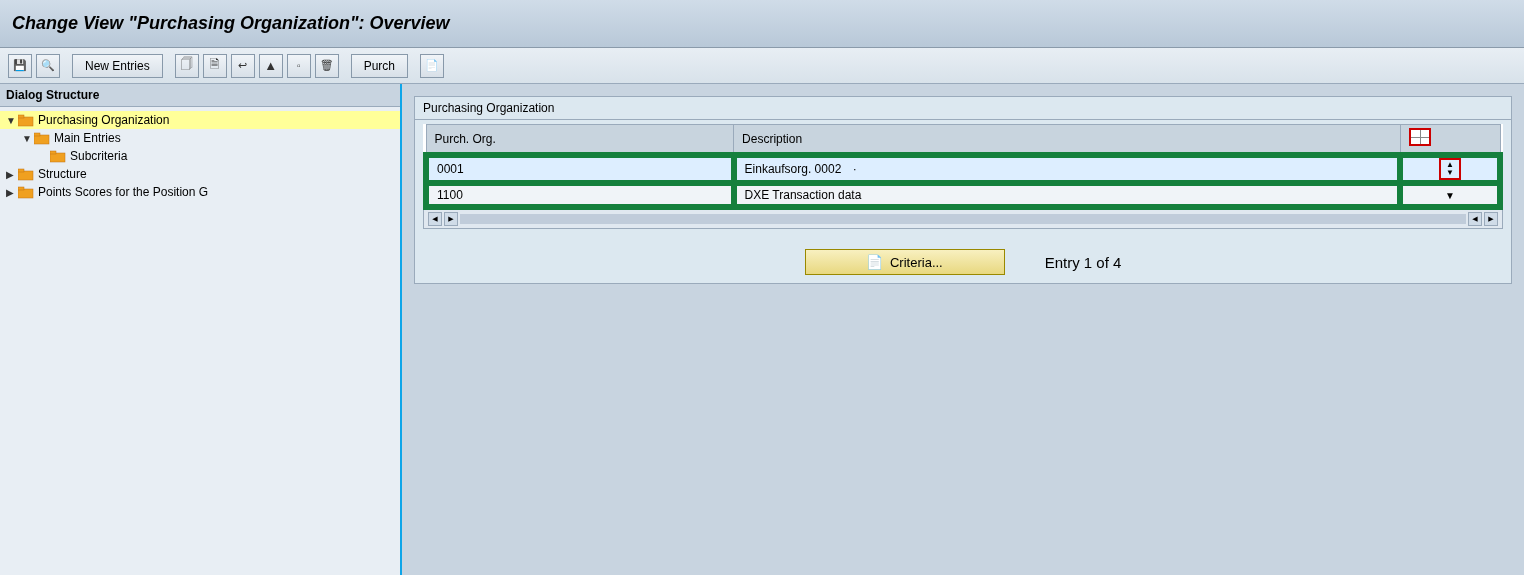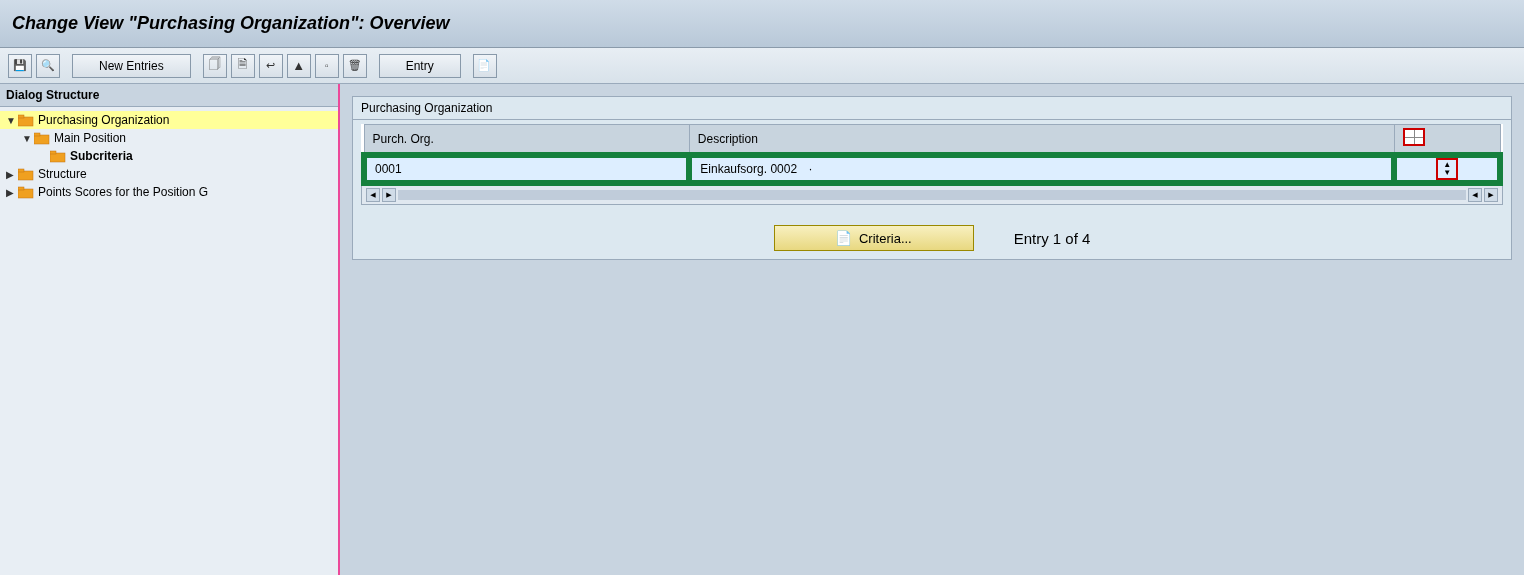--- a/index.html
+++ b/index.html
@@ -47,43 +47,43 @@
       background: linear-gradient(to bottom, #f0f4f8, #d8e0e8);
       border: 1px solid #8899aa;
       cursor: pointer;
       font-size: 11px;
       color: #333;
     }
     .toolbar-text-btn {
       display: inline-flex;
       align-items: center;
       justify-content: center;
-      padding: 2px 26px;
+      padding: 2px 12px;
       height: 24px;
       background: linear-gradient(to bottom, #f0f4f8, #d8e0e8);
       border: 1px solid #8899aa;
       cursor: pointer;
       font-size: 12px;
       color: #000;
     }
     .toolbar-separator {
       width: 4px;
     }
 
     
     .main-layout {
       display: flex;
       height: calc(575px - 48px - 36px);
     }
 
     
     .left-panel {
-      width: 340px;
+      width: 402px;
       background: #e8eef4;
-      border-right: 2px solid #ec4899;
+      border-right: 2px solid #0ea5e9;
       overflow: hidden;
     }
     .left-panel-header {
       background: #c8d4e0;
       padding: 4px 6px;
       font-weight: bold;
       font-size: 12px;
       border-bottom: 1px solid #9aaabb;
     }
     .tree-container {
@@ -95,21 +95,21 @@
       padding: 2px 6px;
       cursor: pointer;
       font-size: 12px;
       color: #000;
     }
     .tree-item.selected {
       background: #ffff99;
     }
     .tree-item.level-0 { padding-left: 6px; }
     .tree-item.level-1 { padding-left: 22px; }
-    .tree-item.level-2 { padding-left: 38px; font-weight: bold; }
+    .tree-item.level-2 { padding-left: 38px; }
     .tree-arrow {
       font-size: 10px;
       margin-right: 2px;
       color: #333;
       width: 10px;
     }
     .folder-icon {
       width: 16px;
       height: 14px;
       display: inline-block;
@@ -262,21 +262,21 @@
   <button class="toolbar-btn" title="Refresh">
     <span style="font-size:13px;">▲</span>
   </button>
   <button class="toolbar-btn" title="Select">
     <span style="font-size:10px;">▫</span>
   </button>
   <button class="toolbar-btn" title="Delete">
     <span style="font-size:11px;">🗑</span>
   </button>
   <div class="toolbar-separator"></div>
-  <button class="toolbar-text-btn">Entry</button>
+  <button class="toolbar-text-btn">Purch</button>
   <div class="toolbar-separator"></div>
   <button class="toolbar-btn" title="Export">
     <span style="font-size:11px;">📄</span>
   </button>
 </div>
 
 <div class="main-layout">
 
   <div class="left-panel">
     <div class="left-panel-header">Dialog Structure</div>
@@ -294,21 +294,21 @@
       </div>
 
       <div class="tree-item level-1">
         <span class="tree-arrow">▼</span>
         <span class="folder-icon">
           <svg viewBox="0 0 16 14" fill="none" xmlns="http://www.w3.org/2000/svg">
             <rect x="0" y="4" width="15" height="9" fill="#f0a020" stroke="#c07010" stroke-width="0.5"></rect>
             <rect x="0" y="2" width="6" height="3" fill="#f0a020" stroke="#c07010" stroke-width="0.5"></rect>
           </svg>
         </span>
-        <span>Main Position</span>
+        <span>Main Entries</span>
       </div>
 
       <div class="tree-item level-2">
         <span class="tree-arrow" style="visibility:hidden;">▶</span>
         <span class="folder-icon">
           <svg viewBox="0 0 16 14" fill="none" xmlns="http://www.w3.org/2000/svg">
             <rect x="0" y="4" width="15" height="9" fill="#f0a020" stroke="#c07010" stroke-width="0.5"></rect>
             <rect x="0" y="2" width="6" height="3" fill="#f0a020" stroke="#c07010" stroke-width="0.5"></rect>
           </svg>
         </span>
@@ -367,20 +367,31 @@
                 <span>Einkaufsorg. 0002</span>
                 <span style="margin-left:8px;">·</span>
               </td>
               <td style="text-align:center; padding:0;">
                 <div style="display:flex; flex-direction:column; align-items:center; border: 2px solid #cc0000; padding:1px; width:22px; margin:auto;">
                   <div style="cursor:pointer; font-size:8px; line-height:1;">▲</div>
                   <div style="cursor:pointer; font-size:8px; line-height:1;">▼</div>
                 </div>
               </td>
             </tr>
+            <tr>
+              <td>
+                <span>1100</span>
+              </td>
+              <td>
+                <span>DXE Transaction data</span>
+              </td>
+              <td style="text-align:center;">
+                <span style="font-size:10px; cursor:pointer;">▼</span>
+              </td>
+            </tr>
           </tbody>
         </table>
 
         <div style="display:flex; align-items:center; background:#e0e8f0; border:1px solid #9aaabb; border-top:none; padding:2px 4px; gap:2px;">
           <button style="width:14px;height:14px;background:#d0dce8;border:1px solid #9aaabb;font-size:7px;cursor:pointer;padding:0;display:flex;align-items:center;justify-content:center;">◀</button>
           <button style="width:14px;height:14px;background:#d0dce8;border:1px solid #9aaabb;font-size:7px;cursor:pointer;padding:0;display:flex;align-items:center;justify-content:center;">▶</button>
           <div style="flex:1;height:10px;background:#c0ccda;"></div>
           <button style="width:14px;height:14px;background:#d0dce8;border:1px solid #9aaabb;font-size:7px;cursor:pointer;padding:0;display:flex;align-items:center;justify-content:center;">◀</button>
           <button style="width:14px;height:14px;background:#d0dce8;border:1px solid #9aaabb;font-size:7px;cursor:pointer;padding:0;display:flex;align-items:center;justify-content:center;">▶</button>
         </div>

